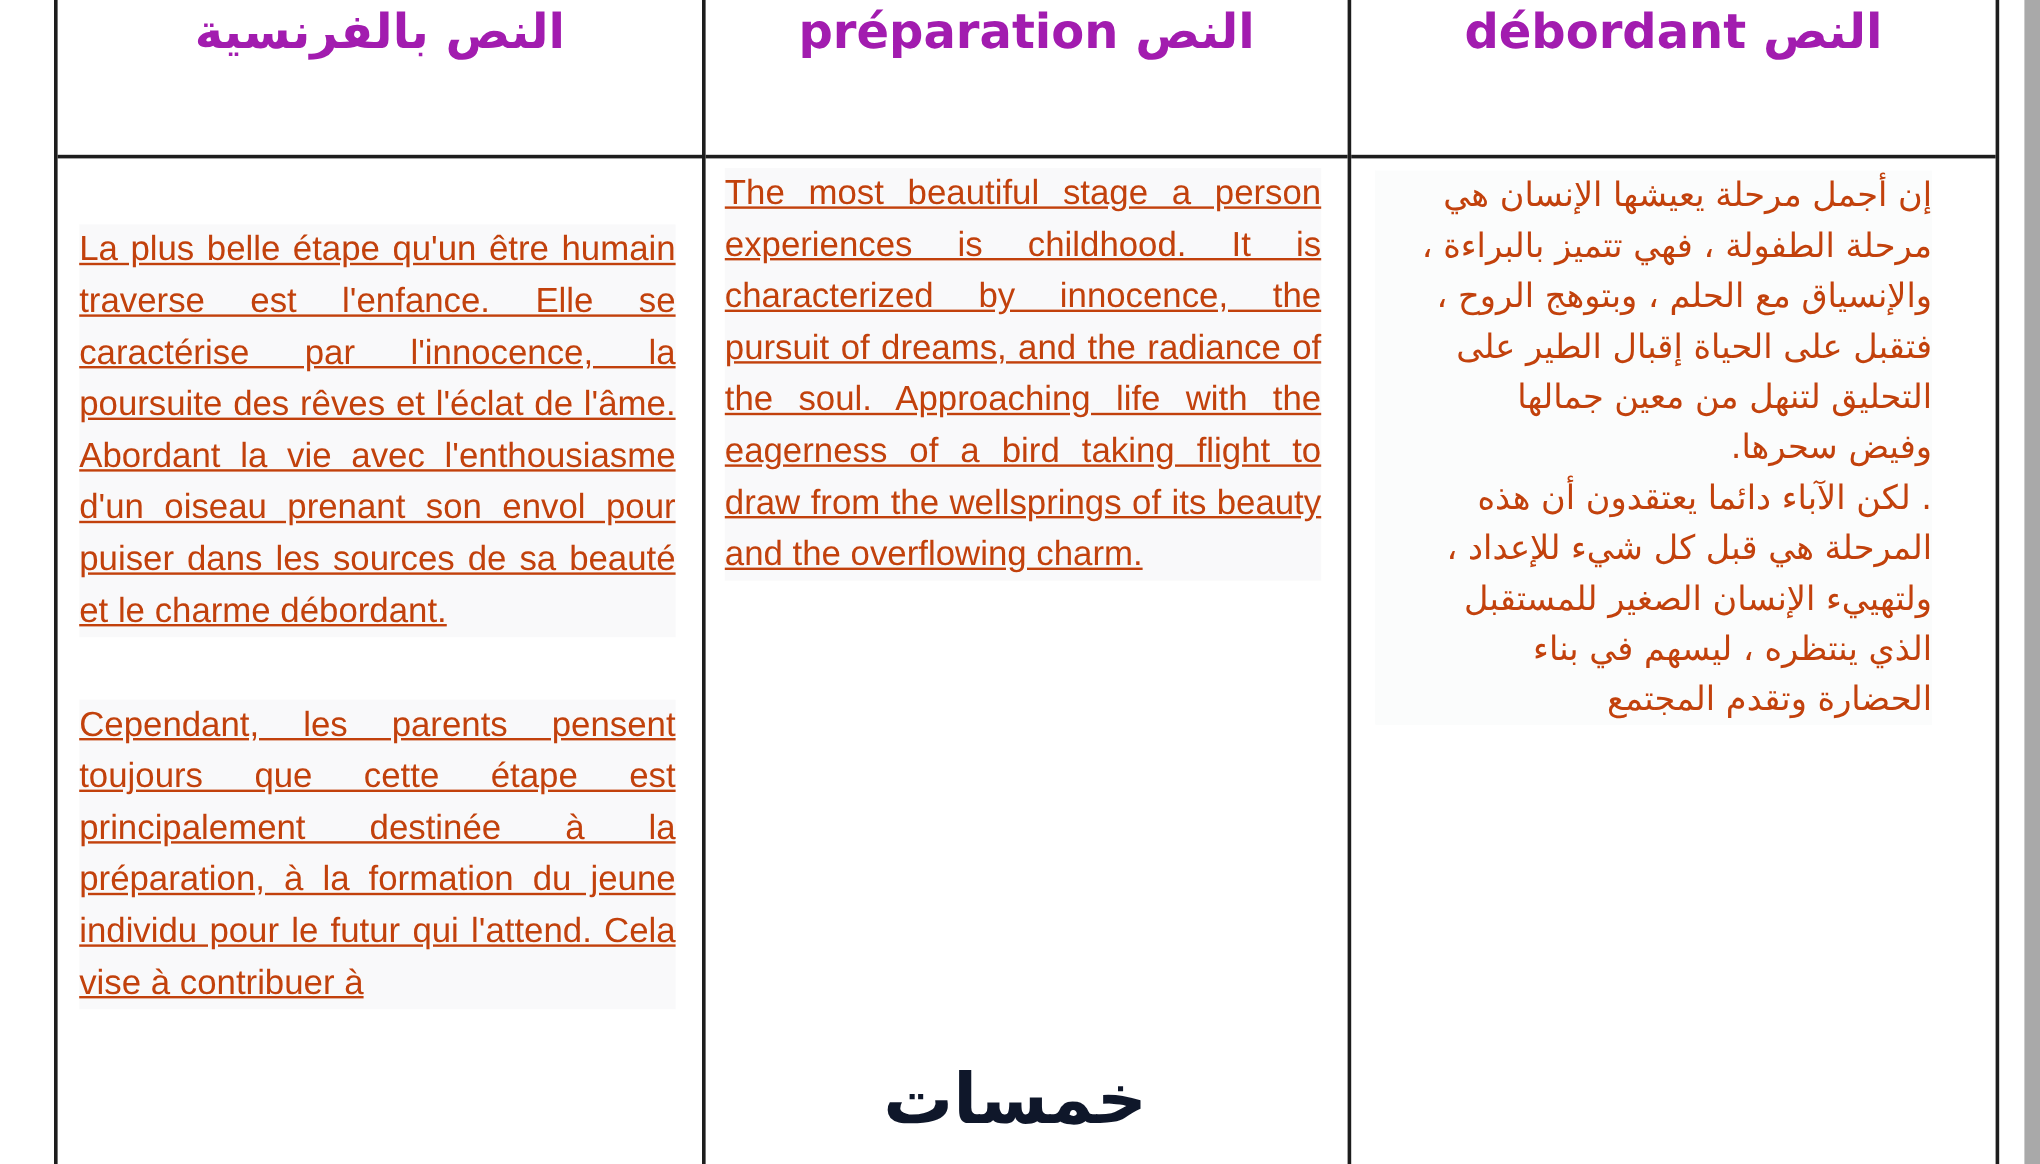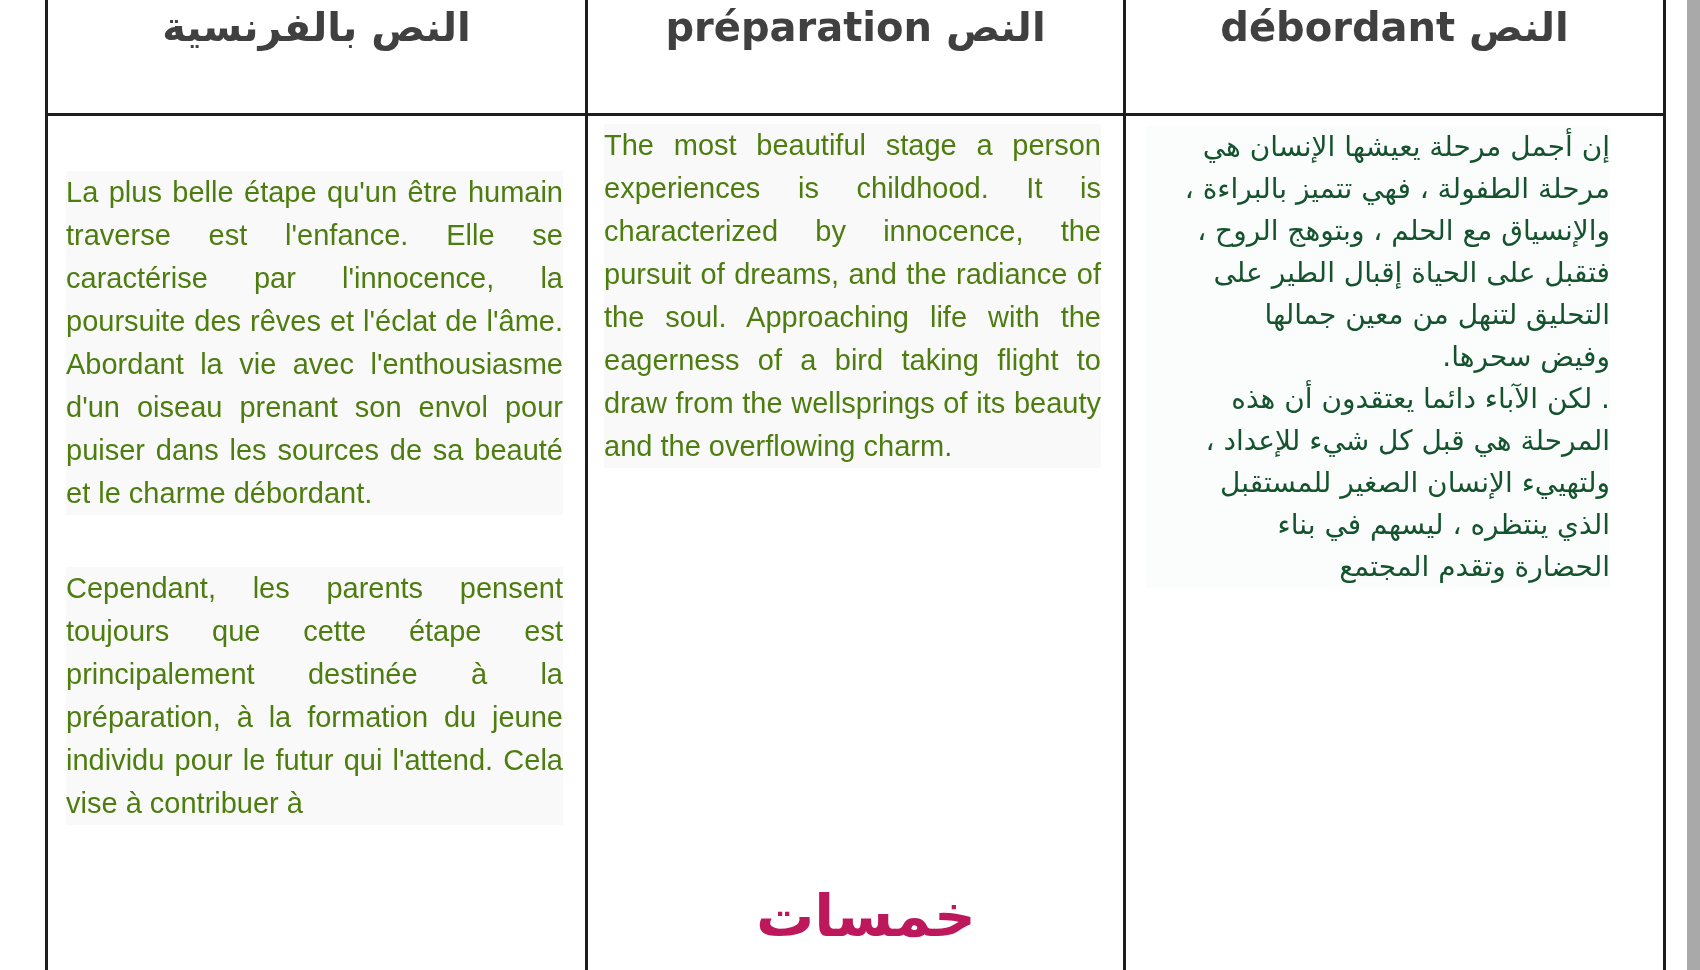--- a/index.html
+++ b/index.html
@@ -40,84 +40,84 @@
     z-index: 1;
   }
   .col {
     border-right: 3px solid #1d1d1d;
     box-sizing: border-box;
     display: flex;
     flex-direction: column;
     min-width: 0;
   }
   .col-header {
-    height: 116px;
+    height: 132px;
     box-sizing: border-box;
     border-bottom: 3px solid #1d1d1d;
     display: flex;
     justify-content: center;
     align-items: flex-start;
     padding-top: 4px;
     direction: rtl;
     font-family: "DejaVu Sans", sans-serif;
     font-weight: bold;
     font-size: 40px;
-    color: #404040;
+    color: #a21caf;
     letter-spacing: 0;
   }
   .col-body {
     flex: 1;
     box-sizing: border-box;
     overflow: hidden;
   }
 
   .body-french  { padding: 55px 22px 0 18px; }
   .body-english { padding: 8px 22px 0 16px; }
   .body-arabic  {
     padding: 10px 53px 0 20px;
     direction: rtl;
   }
 
   .para {
     margin: 0;
     font-size: 29px;
     line-height: 43px;
-    color: #4d7c0f;
+    color: #c2410c;
     text-align: justify;
     text-justify: inter-word;
     background: rgba(234, 236, 240, 0.30);
+    text-decoration: underline;
   }
   .body-french .para + .para  { margin-top: 52px; }
   .body-english .para + .para { margin-top: 64px; }
 
   .arabic-text {
     margin: 0;
     font-family: "DejaVu Sans", sans-serif;
     font-size: 28px;
     line-height: 42px;
-    color: #14532d;
+    color: #c2410c;
     text-align: right;
     white-space: pre-line;
     background: rgba(234, 236, 240, 0.18);
   }
 
   
   .watermark {
     position: absolute;
     left: 736px;
     top: 882px;
     font-family: "DejaVu Sans", sans-serif;
     font-weight: bold;
     font-size: 58px;
-    color: #be185d;
+    color: #0f172a;
     direction: rtl;
     z-index: 5;
     mix-blend-mode: multiply;
     pointer-events: none;
-    margin-left: 20px;
   }
 </style>
 </head>
 <body>
 
 <div class="scroll-strip"></div>
 
 <div class="watermark">خمسات</div>
 
 <div class="ttable">

